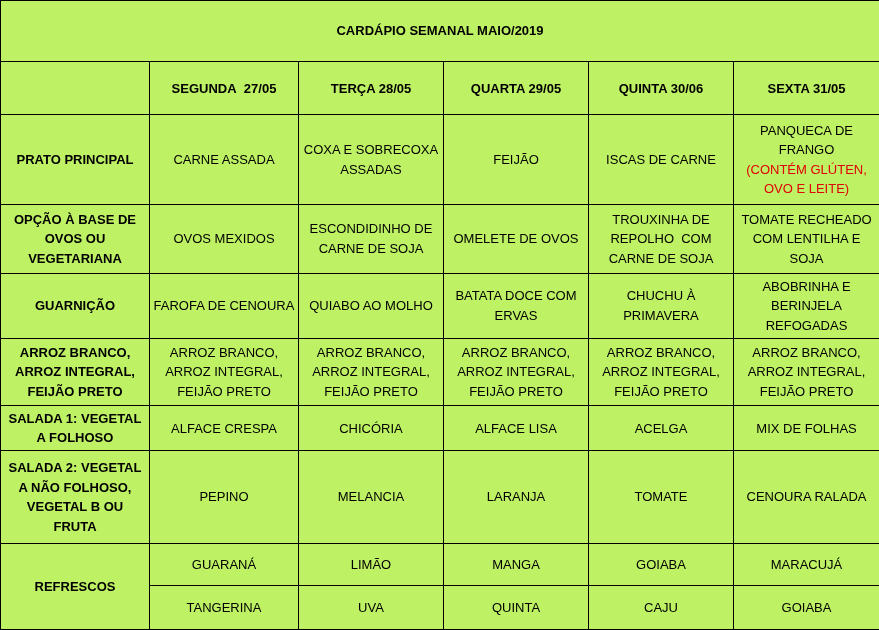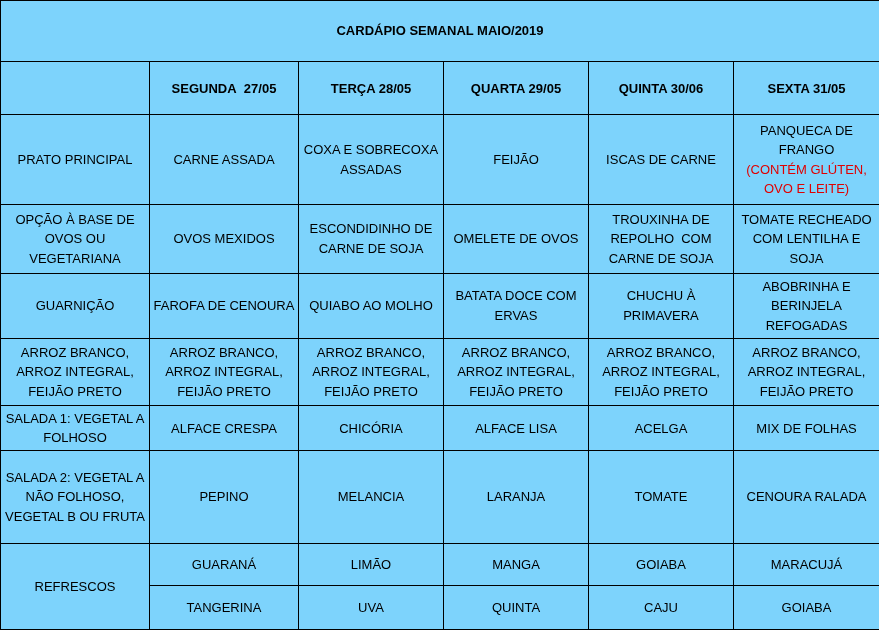--- a/index.html
+++ b/index.html
@@ -7,41 +7,41 @@
     padding: 0;
     background: #ffffff;
     font-family: "Liberation Sans", sans-serif;
     color: #000000;
   }
   table.menu {
     width: 879px;
     height: 630px;
     border-collapse: collapse;
     table-layout: fixed;
-    background: #7dd3fc;
+    background: #bef264;
   }
   table.menu td {
     border: 1px solid #000000;
     text-align: center;
     vertical-align: middle;
     padding: 2px 3px;
     font-size: 13px;
     line-height: 1.5;
     overflow: hidden;
   }
   td.title-cell {
     font-weight: bold;
     font-size: 14px;
   }
   td.day-header {
     font-weight: bold;
     font-size: 12.5px;
   }
   td.row-label {
-    font-weight: normal;
+    font-weight: bold;
     font-size: 13px;
   }
   td.menu-cell {
     font-weight: normal;
   }
   .warning-text {
     color: #e00000;
     font-weight: normal;
   }
 </style>

